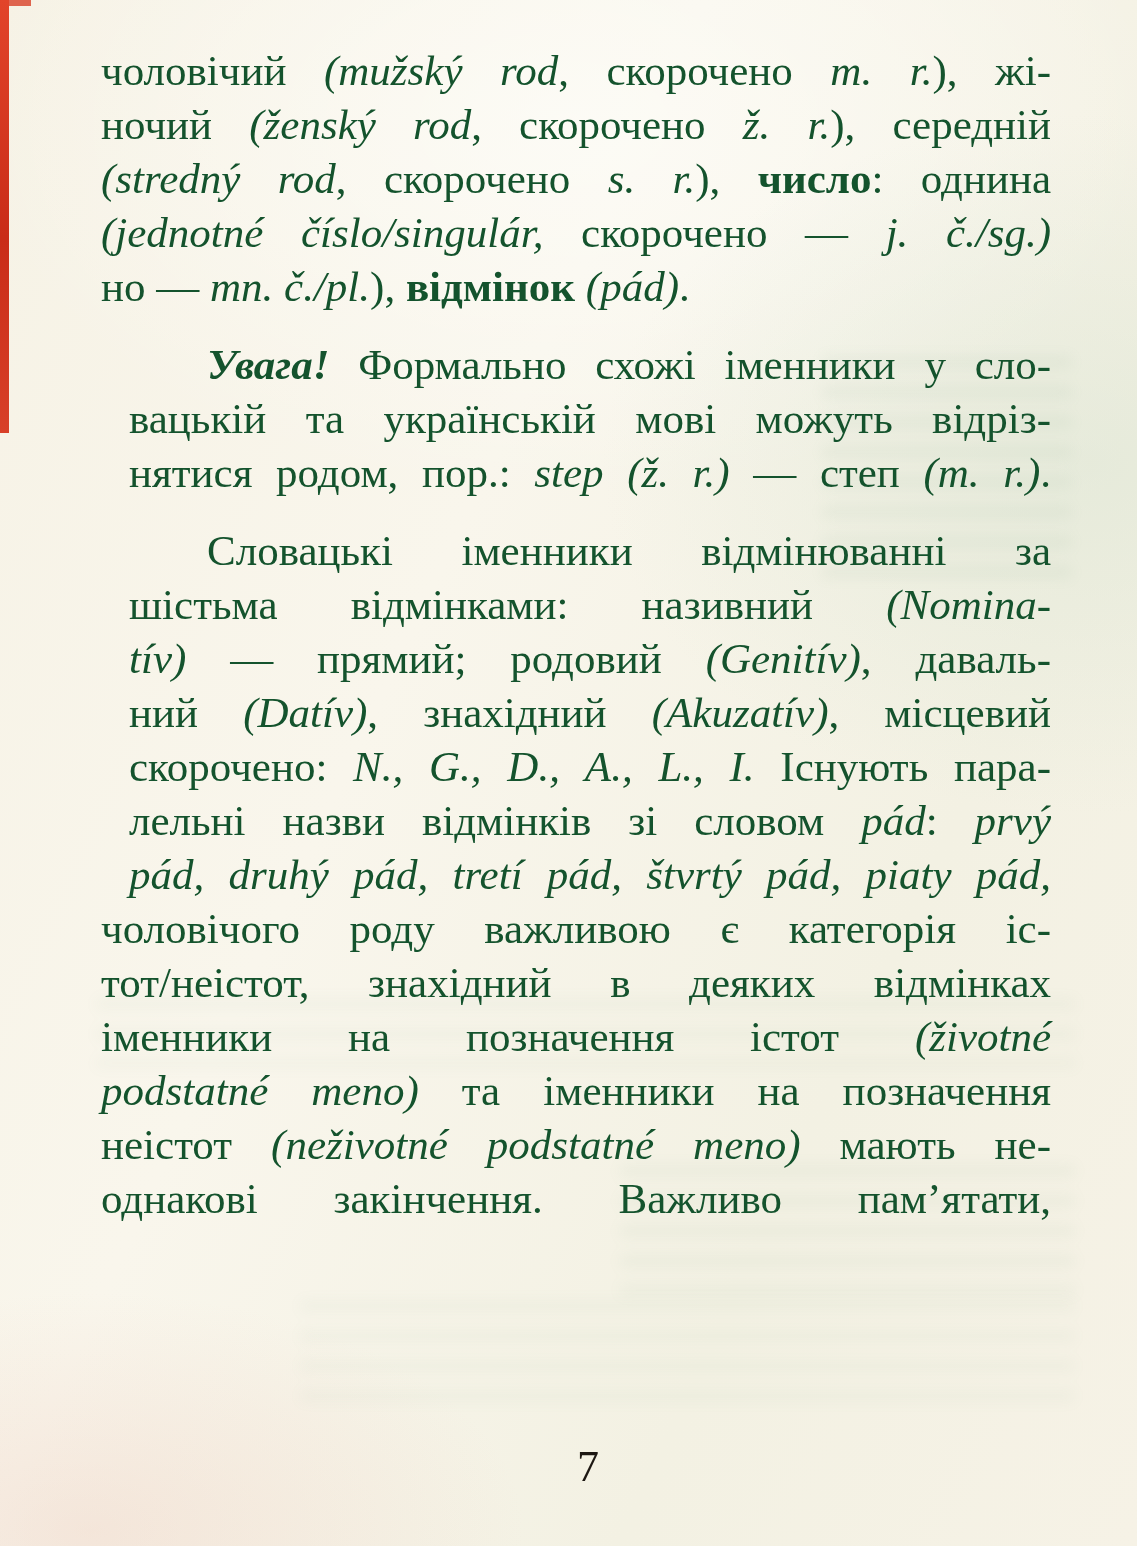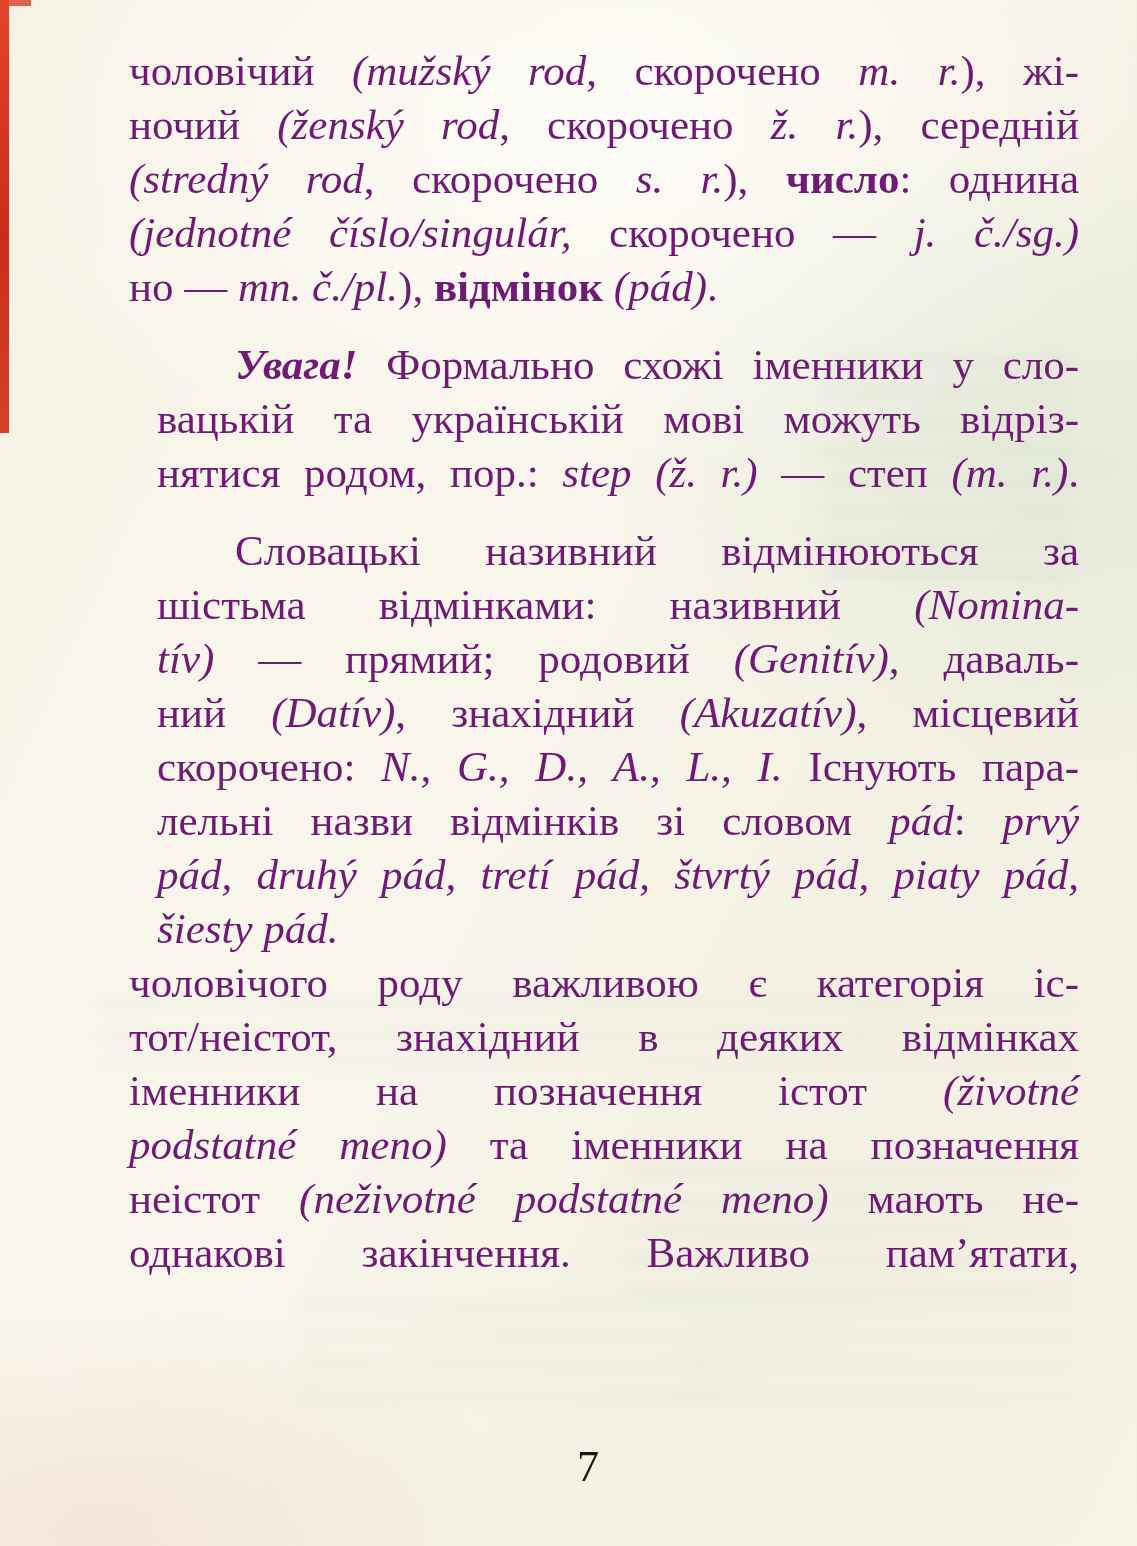--- a/index.html
+++ b/index.html
@@ -30,22 +30,22 @@
   .red-strip {
     position: absolute; left: 0; top: 0; width: 9px; height: 433px;
     background: linear-gradient(to bottom, #e2442a, #c92c18 55%, #d84028);
   }
   .red-speck {
     position: absolute; left: 9px; top: 0; width: 22px; height: 6px;
     background: #d84028; opacity: .8;
   }
 
   .text-column {
-    position: absolute; left: 129px; top: 44px; width: 950px;
-    font-size: 43px; line-height: 54px; color: #701a75;
+    position: absolute; left: 101px; top: 44px; width: 950px;
+    font-size: 43px; line-height: 54px; color: #14532d;
   }
   .paragraph.gap { margin-top: 24px; margin-left: 28px; }
   .line { text-align: justify; text-align-last: justify; }
   .line.last { text-align: right; text-align-last: left; }
   .line.indent { text-indent: 78px; }
   .seg-i  { font-style: italic; }
   .seg-b  { font-weight: bold; }
   .seg-bi { font-weight: bold; font-style: italic; }
 
   .page-number {
@@ -71,28 +71,27 @@
       <div class="line"><span class="seg-i">(stredný rod</span><span class="seg-r">, скорочено </span><span class="seg-i">s. r.</span><span class="seg-r">), </span><span class="seg-b">число</span><span class="seg-r">: однина</span></div>
       <div class="line"><span class="seg-i">(jednotné číslo/singulár,</span><span class="seg-r"> скорочено — </span><span class="seg-i">j. č./sg.)</span></div>
       <div class="line last"><span class="seg-r">но — </span><span class="seg-i">mn. č./pl.</span><span class="seg-r">), </span><span class="seg-b">відмінок</span><span class="seg-r"> </span><span class="seg-i">(pád)</span><span class="seg-r">.</span></div>
     </div>
     <div class="paragraph gap">
       <div class="line indent"><span class="seg-bi">Увага!</span><span class="seg-r"> Формально схожі іменники у сло-</span></div>
       <div class="line"><span class="seg-r">вацькій та українській мові можуть відріз-</span></div>
       <div class="line"><span class="seg-r">нятися родом, пор.: </span><span class="seg-i">step</span><span class="seg-r"> </span><span class="seg-i">(ž. r.)</span><span class="seg-r"> — степ </span><span class="seg-i">(m. r.)</span><span class="seg-r">.</span></div>
     </div>
     <div class="paragraph gap">
-      <div class="line indent"><span class="seg-r">Словацькі називний відмінюються за</span></div>
+      <div class="line indent"><span class="seg-r">Словацькі іменники відмінюванні за</span></div>
       <div class="line"><span class="seg-r">шістьма відмінками: називний </span><span class="seg-i">(Nomina-</span></div>
       <div class="line"><span class="seg-i">tív)</span><span class="seg-r"> — прямий; родовий </span><span class="seg-i">(Genitív)</span><span class="seg-r">, даваль-</span></div>
       <div class="line"><span class="seg-r">ний </span><span class="seg-i">(Datív)</span><span class="seg-r">, знахідний </span><span class="seg-i">(Akuzatív)</span><span class="seg-r">, місцевий</span></div>
       <div class="line"><span class="seg-r">скорочено: </span><span class="seg-i">N., G., D., A., L., I.</span><span class="seg-r"> Існують пара-</span></div>
       <div class="line"><span class="seg-r">лельні назви відмінків зі словом </span><span class="seg-i">pád</span><span class="seg-r">: </span><span class="seg-i">prvý</span></div>
       <div class="line"><span class="seg-i">pád, druhý pád, tretí pád, štvrtý pád, piaty pád,</span></div>
-      <div class="line last"><span class="seg-i">šiesty pád.</span></div>
     </div>
     <div class="paragraph">
       <div class="line"><span class="seg-r">чоловічого роду важливою є категорія іс-</span></div>
       <div class="line"><span class="seg-r">тот/неістот, знахідний в деяких відмінках</span></div>
       <div class="line"><span class="seg-r">іменники на позначення істот </span><span class="seg-i">(životné</span></div>
       <div class="line"><span class="seg-i">podstatné meno)</span><span class="seg-r"> та іменники на позначення</span></div>
       <div class="line"><span class="seg-r">неістот </span><span class="seg-i">(neživotné podstatné meno)</span><span class="seg-r"> мають не-</span></div>
       <div class="line"><span class="seg-r">однакові закінчення. Важливо пам’ятати,</span></div>
     </div>
   </div>

